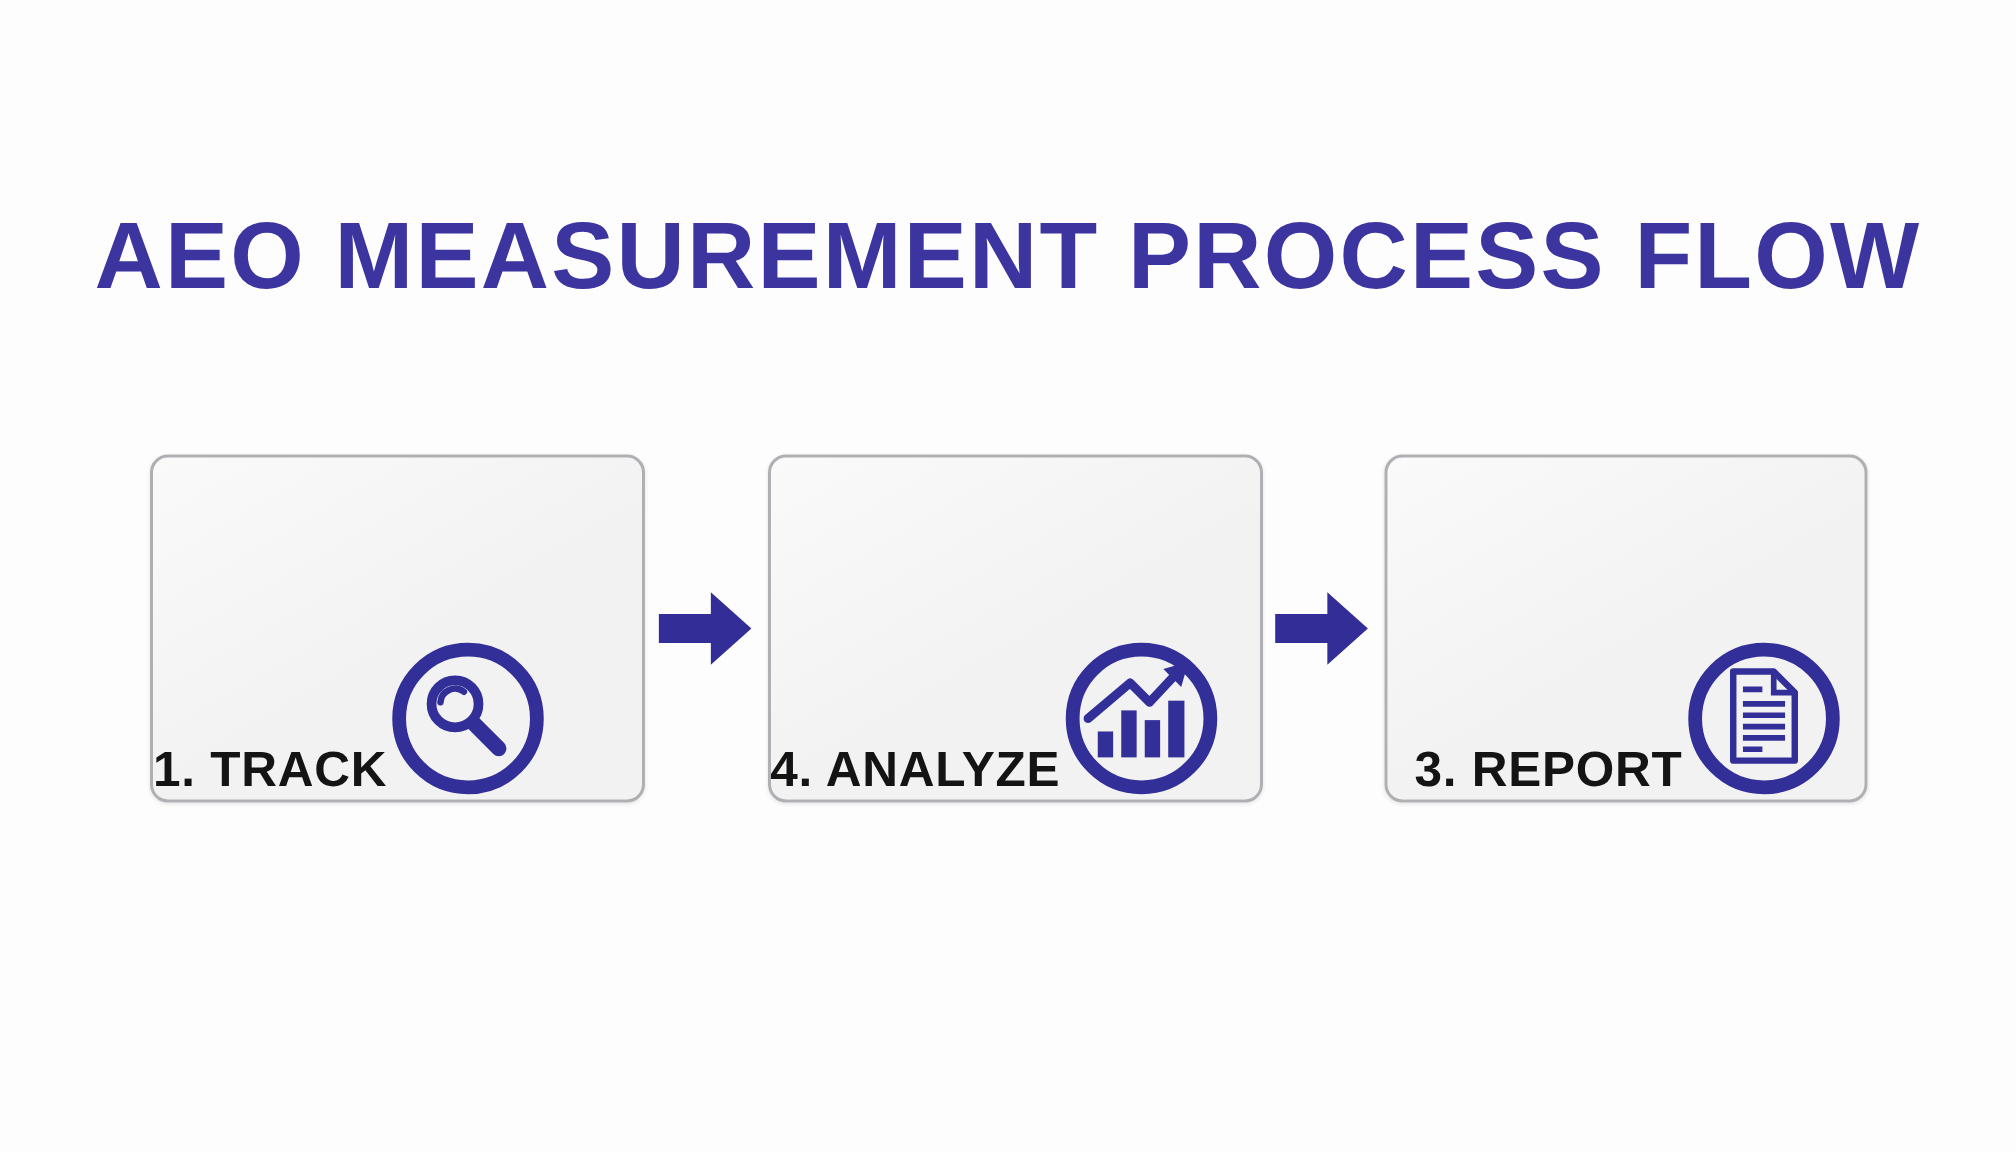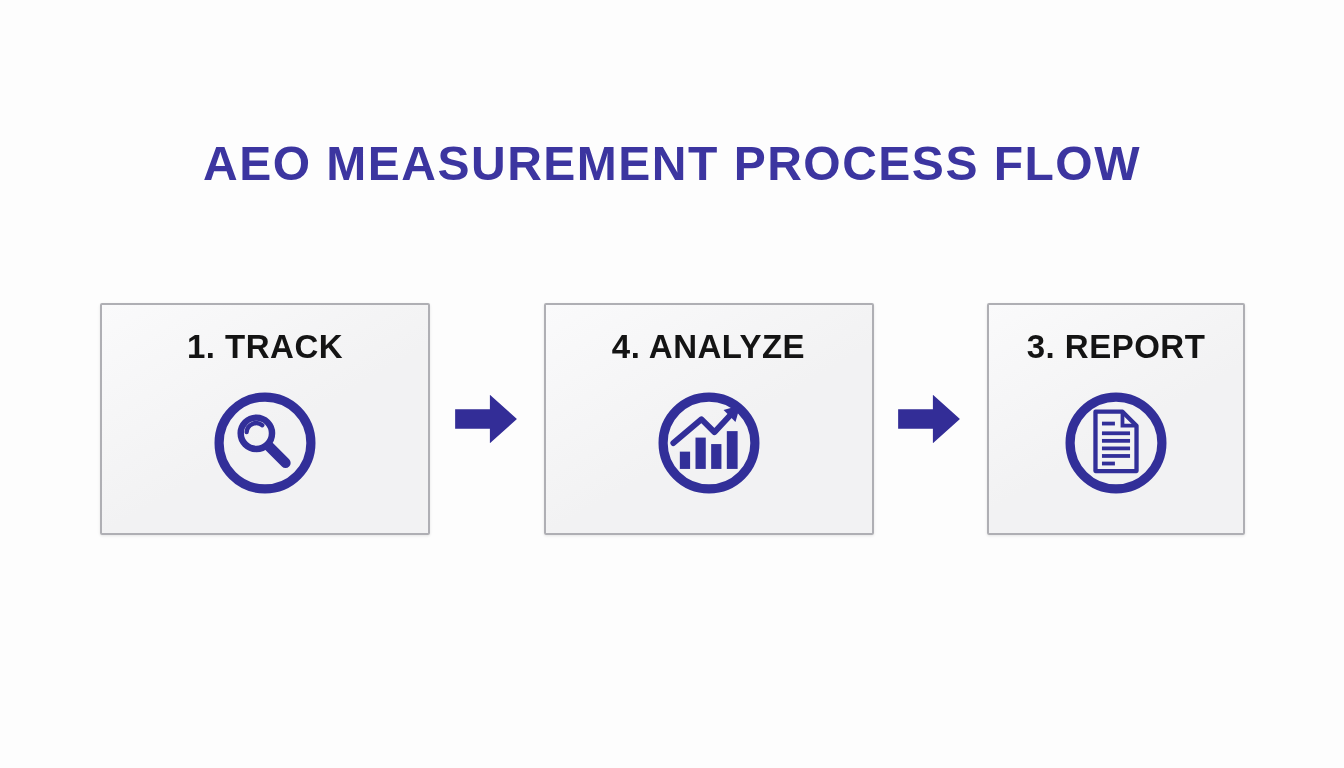--- a/index.html
+++ b/index.html
@@ -17,46 +17,46 @@
     position:relative;
     width:1344px;height:768px;
     background:var(--page-bg);
     font-family:"Liberation Sans", sans-serif;
     overflow:hidden;
   }
   .title{
     position:absolute;
     top:140px;left:0;right:0;
     text-align:center;
-    font-size:48px;
+    font-size:63px;
     font-weight:800;
     letter-spacing:1.5px;
     color:var(--accent);
     line-height:1;
   }
   .flow{
     position:absolute;
     top:303px;left:100px;
     width:1145px;height:232px;
     display:flex;
     align-items:stretch;
     justify-content:space-between;
   }
   .card{
     width:330px;height:232px;
     background:linear-gradient(150deg,#fafafb 0%,var(--card-bg) 55%);
     border:2px solid var(--card-border);
-    border-radius:2px;
+    border-radius:12px;
     box-shadow:0 1px 3px rgba(0,0,0,0.10);
     display:flex;
-    flex-direction:column;
-    align-items:center;
+    flex-direction:row;
+    align-items:flex-end;
     padding-top:22px;
   }
-  .card:last-child{width:258px;}
+  .card:last-child{width:322px;padding-left:18px;}
   .card-label{
     font-size:33px;
     font-weight:800;
     letter-spacing:0.5px;
     color:var(--label);
     line-height:1.2;
   }
   .icon-wrap{
     margin-top:22px;
     width:108px;height:108px;

